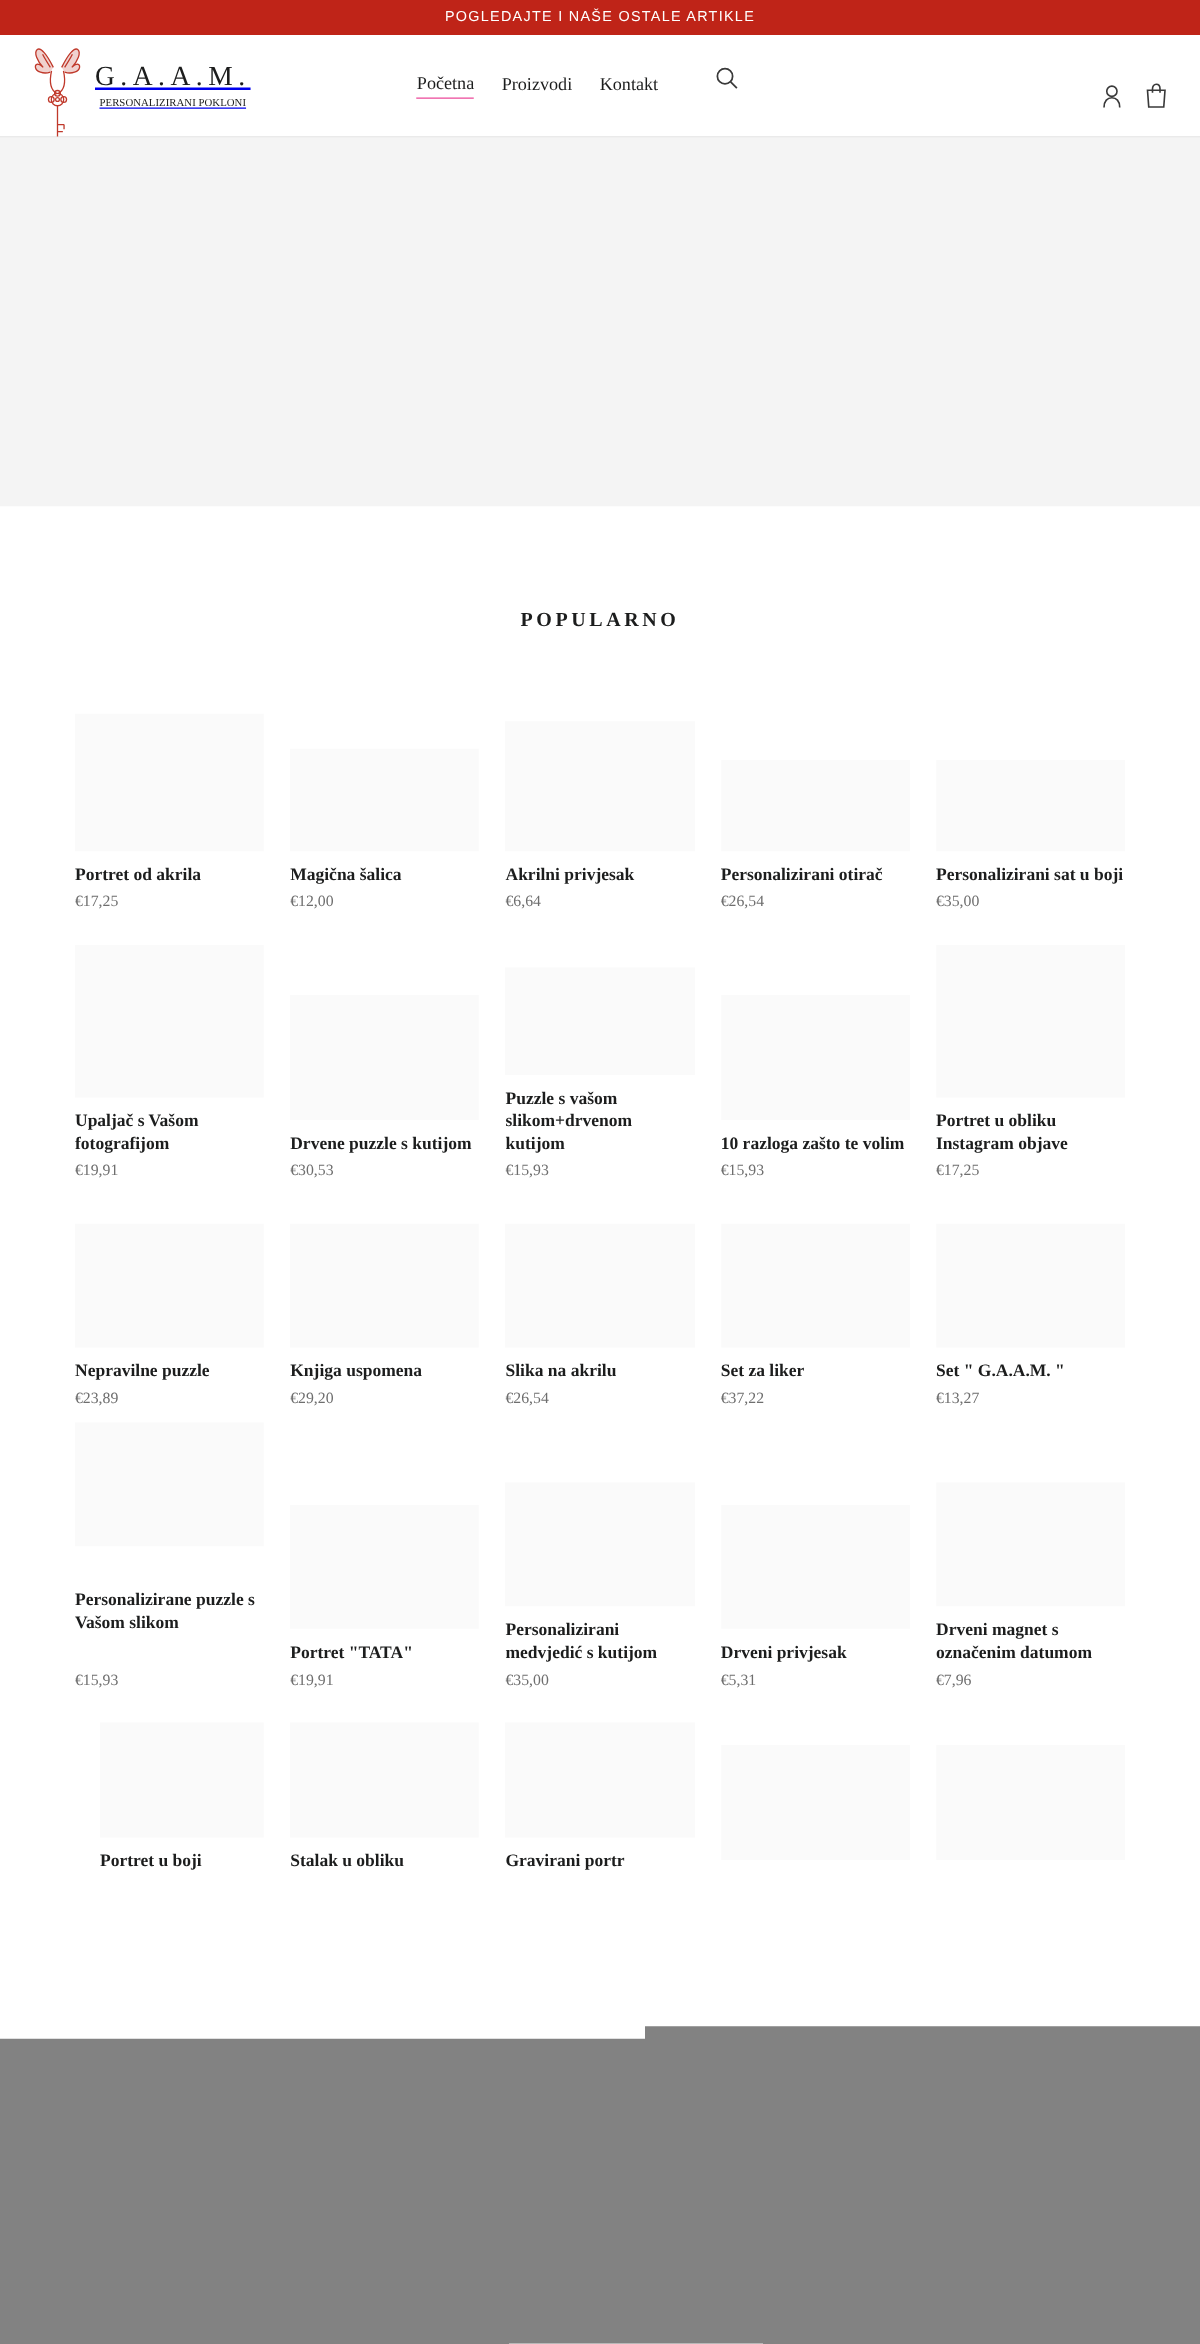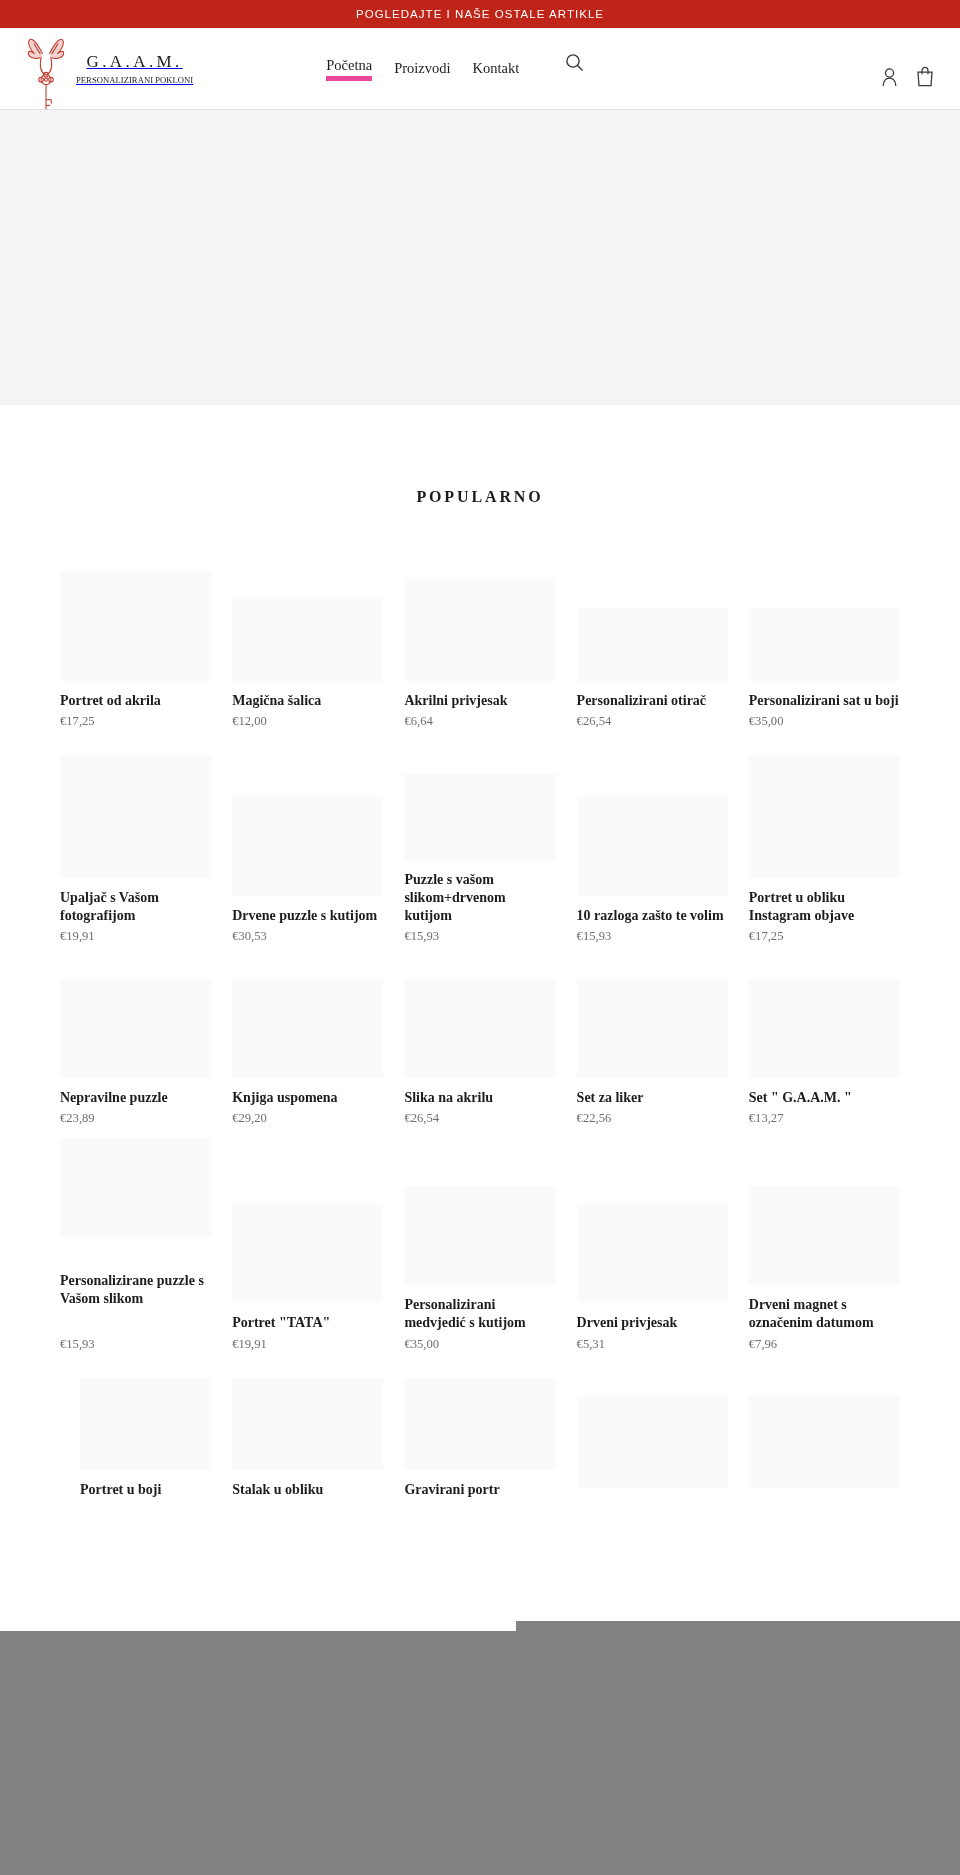--- a/index.html
+++ b/index.html
@@ -30,35 +30,35 @@
     padding:0 22px 0 24px;
     box-sizing:border-box;
     position:relative;
     background:#fff;
   }
   .logo-wrap{display:flex;align-items:center;gap:8px;flex:0 0 auto;}
   .logo-mark{width:44px;height:82px;display:block;flex:0 0 auto;margin-top:6px;}
   .logo-text{display:flex;flex-direction:column;align-items:center;line-height:1;}
   .logo-title{
     font-family:"Liberation Serif", serif;
-    font-size:17px;letter-spacing:.20em;color:#1c1d1d;
+    font-size:22px;letter-spacing:.20em;color:#1c1d1d;
   }
   .logo-sub{
     font-family:"Liberation Serif", serif;
     font-size:8.6px;letter-spacing:.005em;color:#1c1d1d;margin-top:6px;
     white-space:nowrap;
   }
   .main-nav{
     display:flex;align-items:center;gap:22px;
     margin-left:133px;
     font-family:"Liberation Serif", serif;
     font-size:14.5px;
   }
   .nav-link{color:#1c1d1d;text-decoration:none;white-space:nowrap;}
-  .nav-link.active{border-bottom:5px solid #ec4899;padding-bottom:2px;}
+  .nav-link.active{border-bottom:1px solid #ec4899;padding-bottom:2px;}
   .search-btn{
     margin-left:46px;display:flex;align-items:center;justify-content:center;
     background:none;border:0;padding:0;cursor:pointer;margin-top:-12px;
   }
   .header-right{
     margin-left:auto;display:flex;align-items:center;gap:18px;
     margin-top:16px;padding-right:4px;
   }
   .icon-btn{background:none;border:0;padding:0;cursor:pointer;display:flex;}
   
@@ -257,21 +257,21 @@
         <div class="card-price">€29,20</div>
       </div>
       <div class="card" style="min-height: 182px;">
         <div class="card-media" style="height: 99px; margin-top: 0px;"></div>
         <div class="card-title">Slika na akrilu</div>
         <div class="card-price">€26,54</div>
       </div>
       <div class="card" style="min-height: 182px;">
         <div class="card-media" style="height: 99px; margin-top: 0px;"></div>
         <div class="card-title">Set za liker</div>
-        <div class="card-price">€22,56</div>
+        <div class="card-price">€37,22</div>
       </div>
       <div class="card" style="min-height: 182px;">
         <div class="card-media" style="height: 99px; margin-top: 0px;"></div>
         <div class="card-title">Set " G.A.A.M. "</div>
         <div class="card-price">€13,27</div>
       </div>
       <div class="card" style="min-height: 196px; gap: 24px;">
         <div class="card-media" style="height: 99px; margin-top: 0px;"></div>
         <div class="card-title">Personalizirane puzzle s Vašom slikom</div>
         <div class="card-price">€15,93</div>

